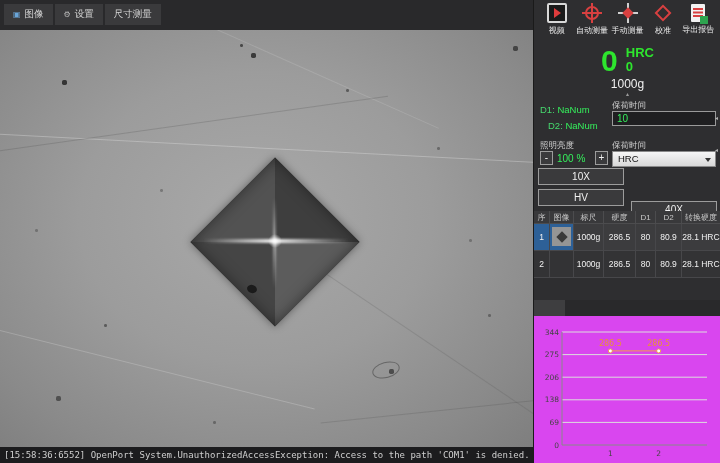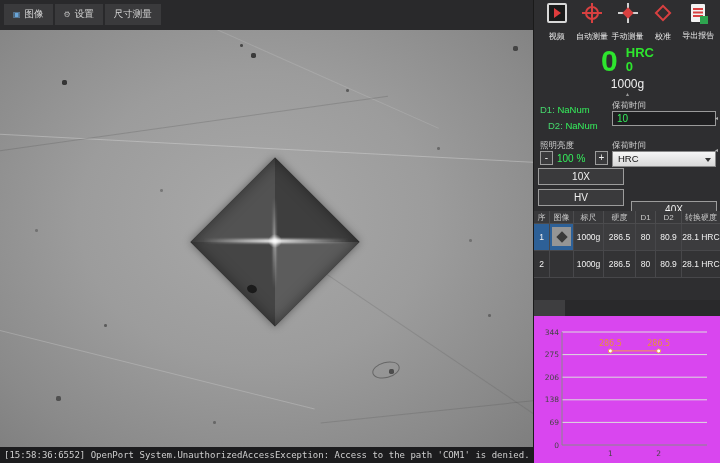--- a/index.html
+++ b/index.html
@@ -46,21 +46,21 @@
   .blob{position:absolute;left:247px;top:255px;width:10px;height:8px;background:#1b1b1b;border-radius:50%;transform:rotate(20deg);}
 
   
   .statusbar{position:absolute;left:0;top:447px;width:533px;height:16px;background:#1c1c1e;color:#cfcfcf;
     font-family:"DejaVu Sans Mono","Liberation Mono",monospace;font-size:9px;line-height:16px;padding-left:4px;white-space:nowrap;overflow:hidden;}
 
   
   .right{position:absolute;left:533px;top:0;width:187px;height:463px;background:#2e2e30;border-left:1px solid #1a1a1a;}
 
   .toolbar{position:absolute;left:0;top:0;width:187px;height:46px;display:flex;justify-content:space-between;padding:3px 5px 0 5px;}
-  .tool{display:flex;flex-direction:column;align-items:center;gap:8px;width:36px;color:#ececec;font-size:8px;cursor:default;}
+  .tool{display:flex;flex-direction:column;align-items:center;gap:2px;width:36px;color:#ececec;font-size:8px;cursor:default;}
   .ic{width:20px;height:20px;position:relative;flex:none;}
   .ic-video{border:2px solid #d8d8d8;background:#1a1a1a;border-radius:2px;}
   .ic-video::after{content:"";position:absolute;left:5px;top:3px;border-left:7px solid #e03c3c;border-top:5px solid transparent;border-bottom:5px solid transparent;}
   .ic-auto{background:linear-gradient(#d84040,#d84040) center/2px 20px no-repeat,linear-gradient(#d84040,#d84040) center/20px 2px no-repeat;}
   .ic-auto::before{content:"";position:absolute;inset:3px;border:2px solid #d84040;border-radius:50%;}
   .ic-manual{background:linear-gradient(#d0d0d0,#d0d0d0) center/2px 20px no-repeat,linear-gradient(#d0d0d0,#d0d0d0) center/20px 2px no-repeat;}
   .ic-manual::before{content:"";position:absolute;left:6px;top:6px;width:8px;height:8px;background:#d84040;transform:rotate(45deg);}
   .ic-calib::before{content:"";position:absolute;inset:4px;border:2px solid #d84040;transform:rotate(45deg);}
   .ic-export{width:14px !important;height:18px;margin-top:1px;background:#f2f2f2;border-radius:1px;}
   .ic-export::before{content:"";position:absolute;left:2px;right:2px;top:4px;height:1.5px;background:#d84040;box-shadow:0 3.5px 0 #d84040,0 7px 0 #d84040;}

